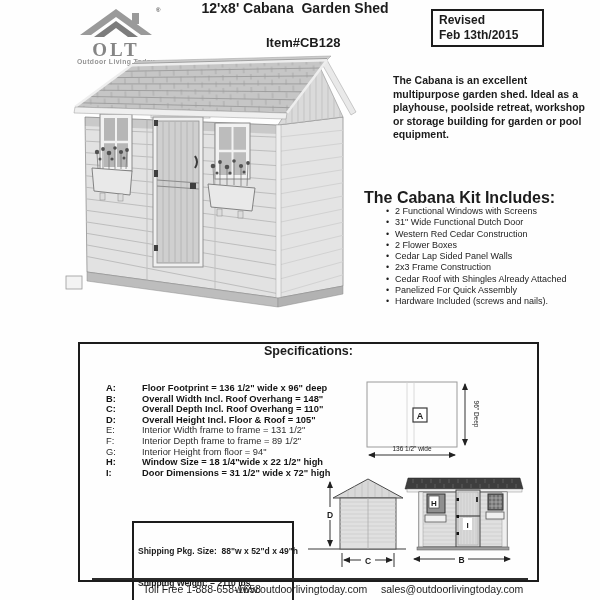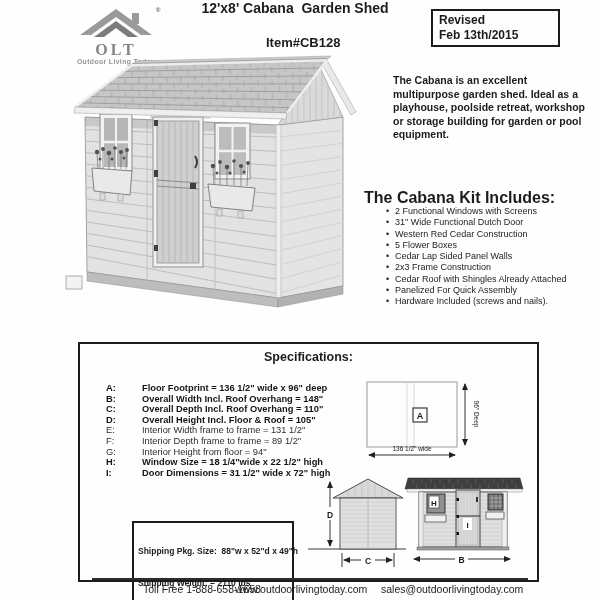--- a/index.html
+++ b/index.html
@@ -1,44 +1,44 @@
 <!DOCTYPE html>
 <html><head>
 <meta charset="utf-8">
 <style>
   html,body{margin:0;padding:0;background:#ffffff;}
   .page{position:relative;width:600px;height:600px;background:#fefefe;overflow:hidden;
         font-family:"Liberation Sans",sans-serif;color:#1c1c1c;}
 
   
   .logo{position:absolute;left:68px;top:4px;width:96px;text-align:center;color:#8c8c8c;}
-  .logo-abbr{font-family:"Liberation Serif",serif;font-weight:bold;font-size:16px;
+  .logo-abbr{font-family:"Liberation Serif",serif;font-weight:bold;font-size:19px;
              letter-spacing:3px;line-height:15px;color:#858585;}
   .logo-name{font-size:6.8px;font-weight:bold;letter-spacing:.4px;color:#949494;margin-top:1px;}
   .page-title{position:absolute;left:170px;top:0;width:250px;text-align:center;
               font-size:14px;font-weight:bold;white-space:pre;}
   .item-no{position:absolute;left:218px;top:35px;font-size:13px;font-weight:bold;padding-left:48px;}
   .revised-box{position:absolute;left:431px;top:9px;width:103px;border:2px solid #1c1c1c;
-               padding:2px 16px 2px 6px;font-size:12px;font-weight:bold;line-height:15px;}
+               padding:2px 0 2px 6px;font-size:12px;font-weight:bold;line-height:15px;}
 
   
   .shed-hero{position:absolute;left:50px;top:55px;}
 
   
   .description{position:absolute;left:393px;top:74px;width:198px;
                font-size:10.5px;font-weight:bold;line-height:13.5px;}
   .kit-heading{position:absolute;left:364px;top:189px;font-size:16px;font-weight:bold;}
   .kit-list{position:absolute;left:384px;top:206px;width:212px;}
   .kit-item{display:flex;font-size:9px;line-height:11.3px;}
   .kit-item .bullet{width:7px;margin-right:4px;text-align:center;}
 
   
   .spec-box{position:absolute;left:78px;top:342px;width:457px;height:236px;
             border:2px solid #1c1c1c;background:#fefefe;}
-  .spec-heading{text-align:center;margin-top:6px;font-size:12.5px;font-weight:bold;}
+  .spec-heading{text-align:center;font-size:12.5px;font-weight:bold;}
   .spec-rows{position:absolute;left:26px;top:39px;width:265px;}
   .spec-row{display:flex;font-size:9.3px;line-height:10.6px;color:#2e2e2e;}
   .spec-row .k{width:36px;}
   .spec-row.b{font-weight:bold;color:#151515;}
   .floor-plan{position:absolute;left:277px;top:28px;}
   .shipping-box{position:absolute;left:52px;top:177px;width:150px;border:2px solid #1c1c1c;
                 padding:2px 4px;font-size:8.5px;font-weight:bold;line-height:10.5px;
                 white-space:pre;}
   .elevations{position:absolute;left:218px;top:126px;}
 
@@ -245,21 +245,21 @@
       <div class="kit-item">
         <span class="bullet">•</span>
         <span>31" Wide Functional Dutch Door</span>
       </div>
       <div class="kit-item">
         <span class="bullet">•</span>
         <span>Western Red Cedar Construction</span>
       </div>
       <div class="kit-item">
         <span class="bullet">•</span>
-        <span>5 Flower Boxes</span>
+        <span>2 Flower Boxes</span>
       </div>
       <div class="kit-item">
         <span class="bullet">•</span>
         <span>Cedar Lap Sided Panel Walls</span>
       </div>
       <div class="kit-item">
         <span class="bullet">•</span>
         <span>2x3 Frame Construction</span>
       </div>
       <div class="kit-item">

